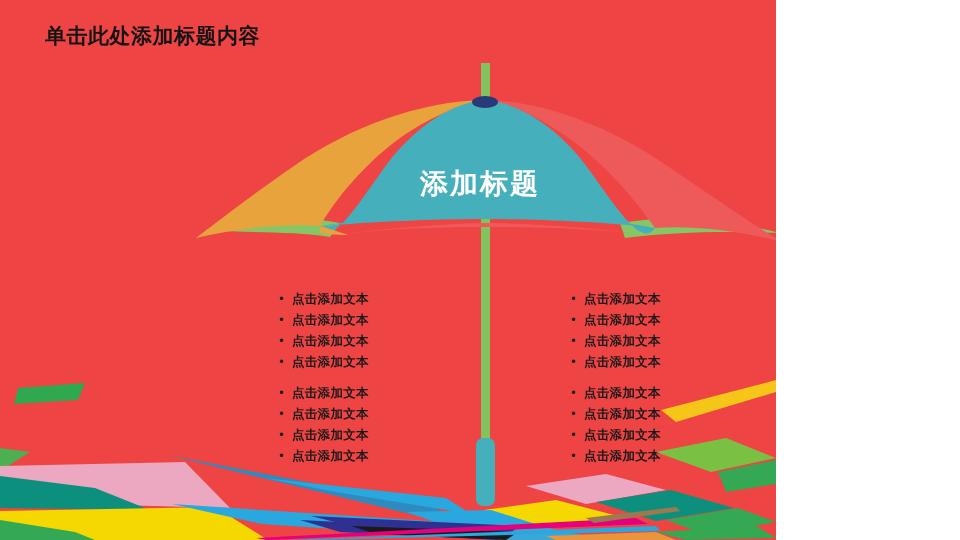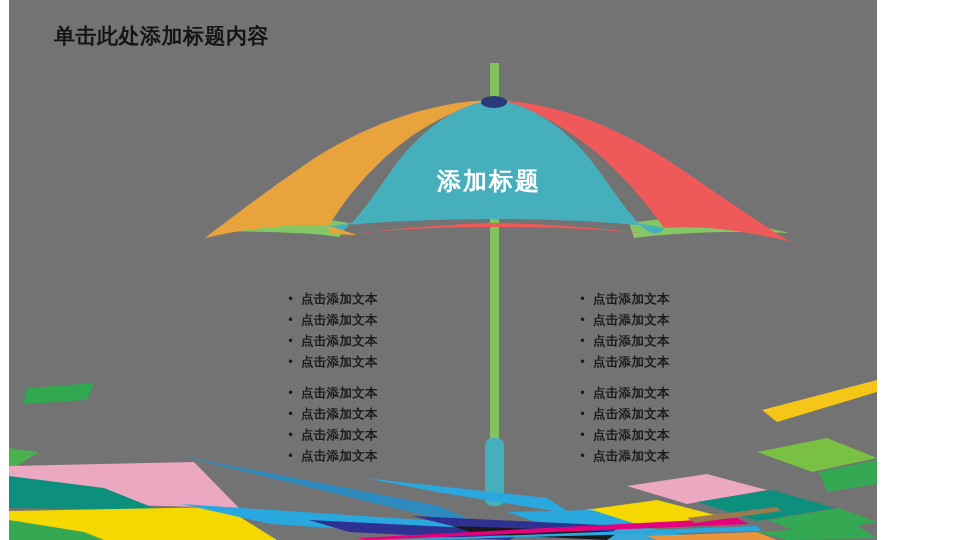--- a/index.html
+++ b/index.html
@@ -3,26 +3,25 @@
 <meta charset="utf-8">
 <title>Umbrella Slide</title>
 <style>
   html, body {
     margin: 0;
     padding: 0;
     background: #ffffff;
   }
   #slide {
     position: relative;
-    width: 868px;
+    width: 776px;
     height: 540px;
-    background: #737373;
+    background: #ef4444;
     overflow: hidden;
     font-family: "DejaVu Sans", "Liberation Sans", sans-serif;
-    margin-left: 9px;
   }
 
   
   #slide-title {
     position: absolute;
     left: 45px;
     top: 24px;
     font-size: 21px;
     font-weight: bold;
     color: #141414;
@@ -40,21 +39,21 @@
     height: 460px;
   }
   #umbrella svg { display: block; }
 
   #canopy-label {
     position: absolute;
     left: 0;
     top: 110px;
     width: 960px;
     text-align: center;
-    font-size: 24px;
+    font-size: 28px;
     font-weight: bold;
     color: #ffffff;
     letter-spacing: 2px;
     pointer-events: none;
   }
 
   
   .bullet-col {
     position: absolute;
     top: 288px;

